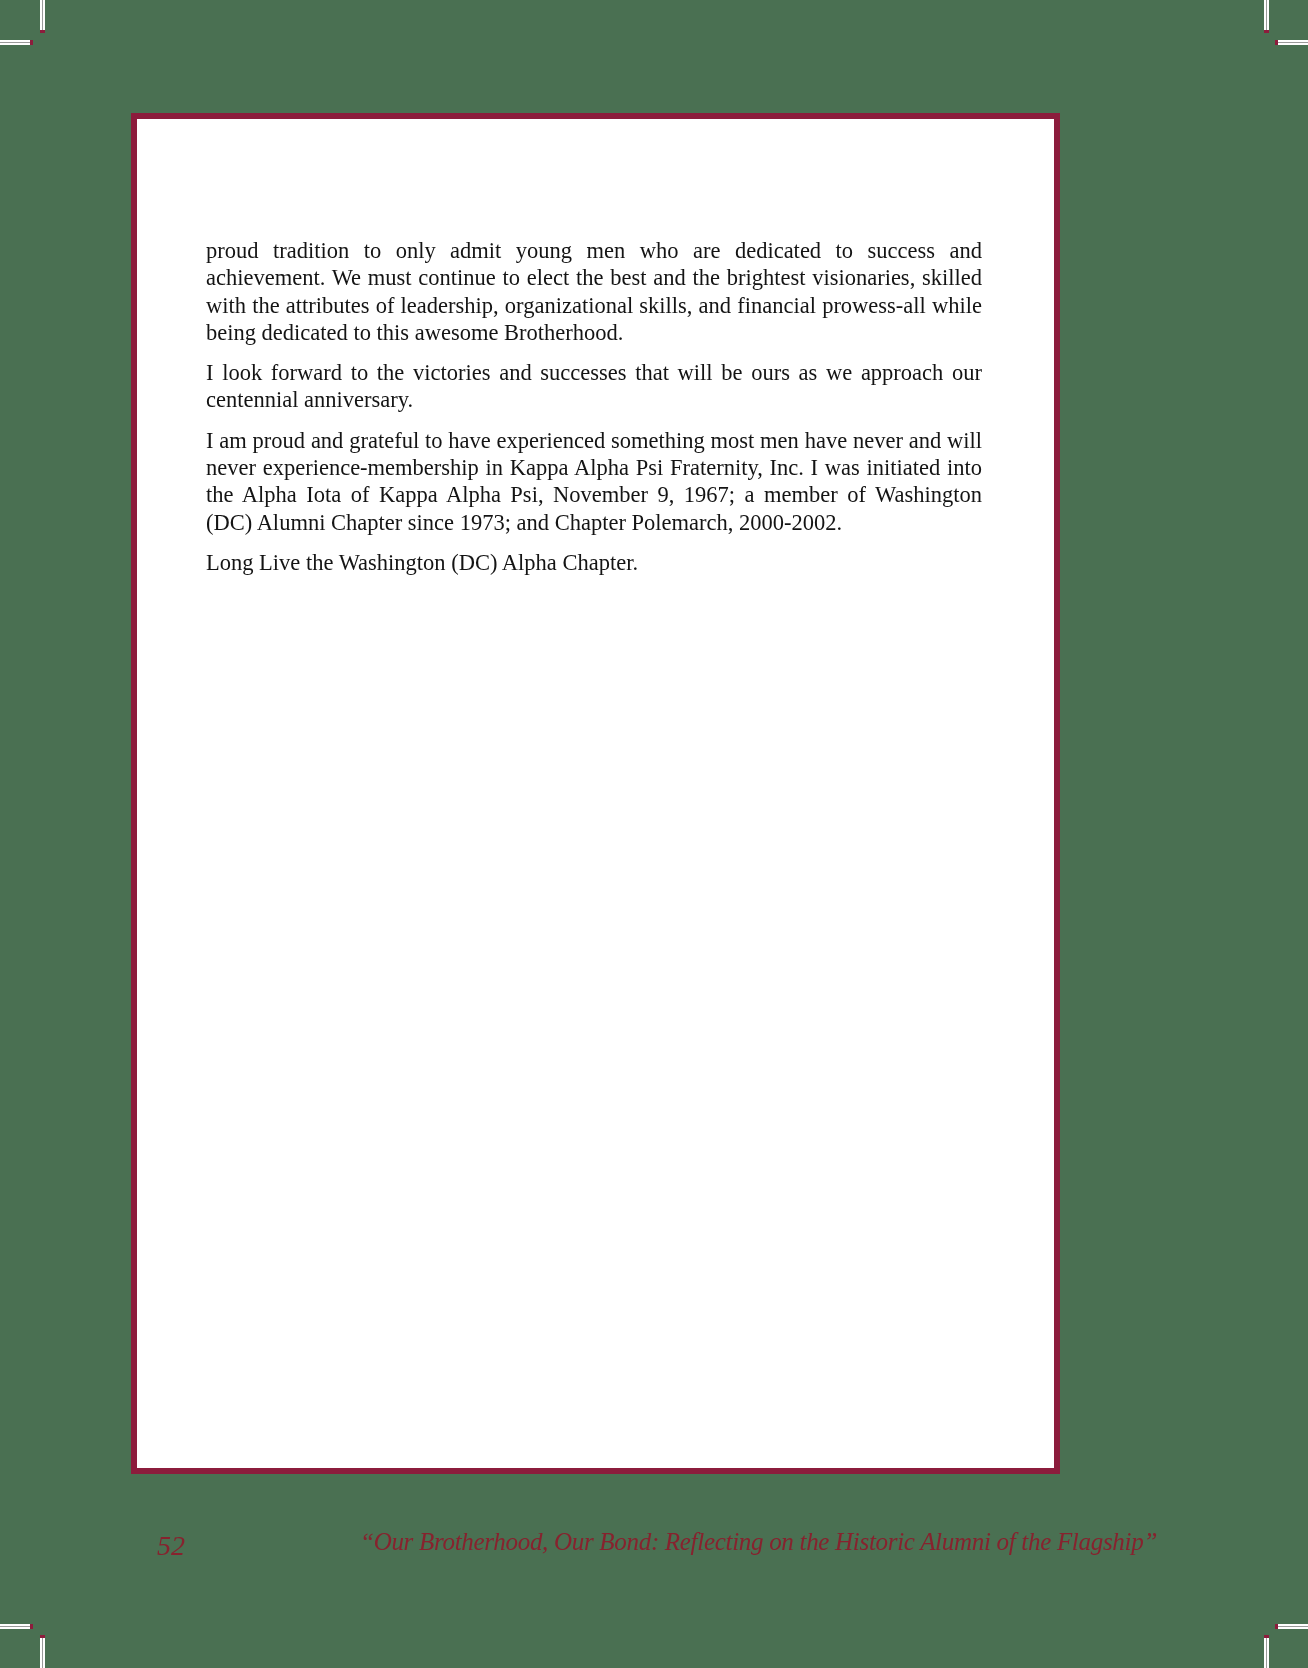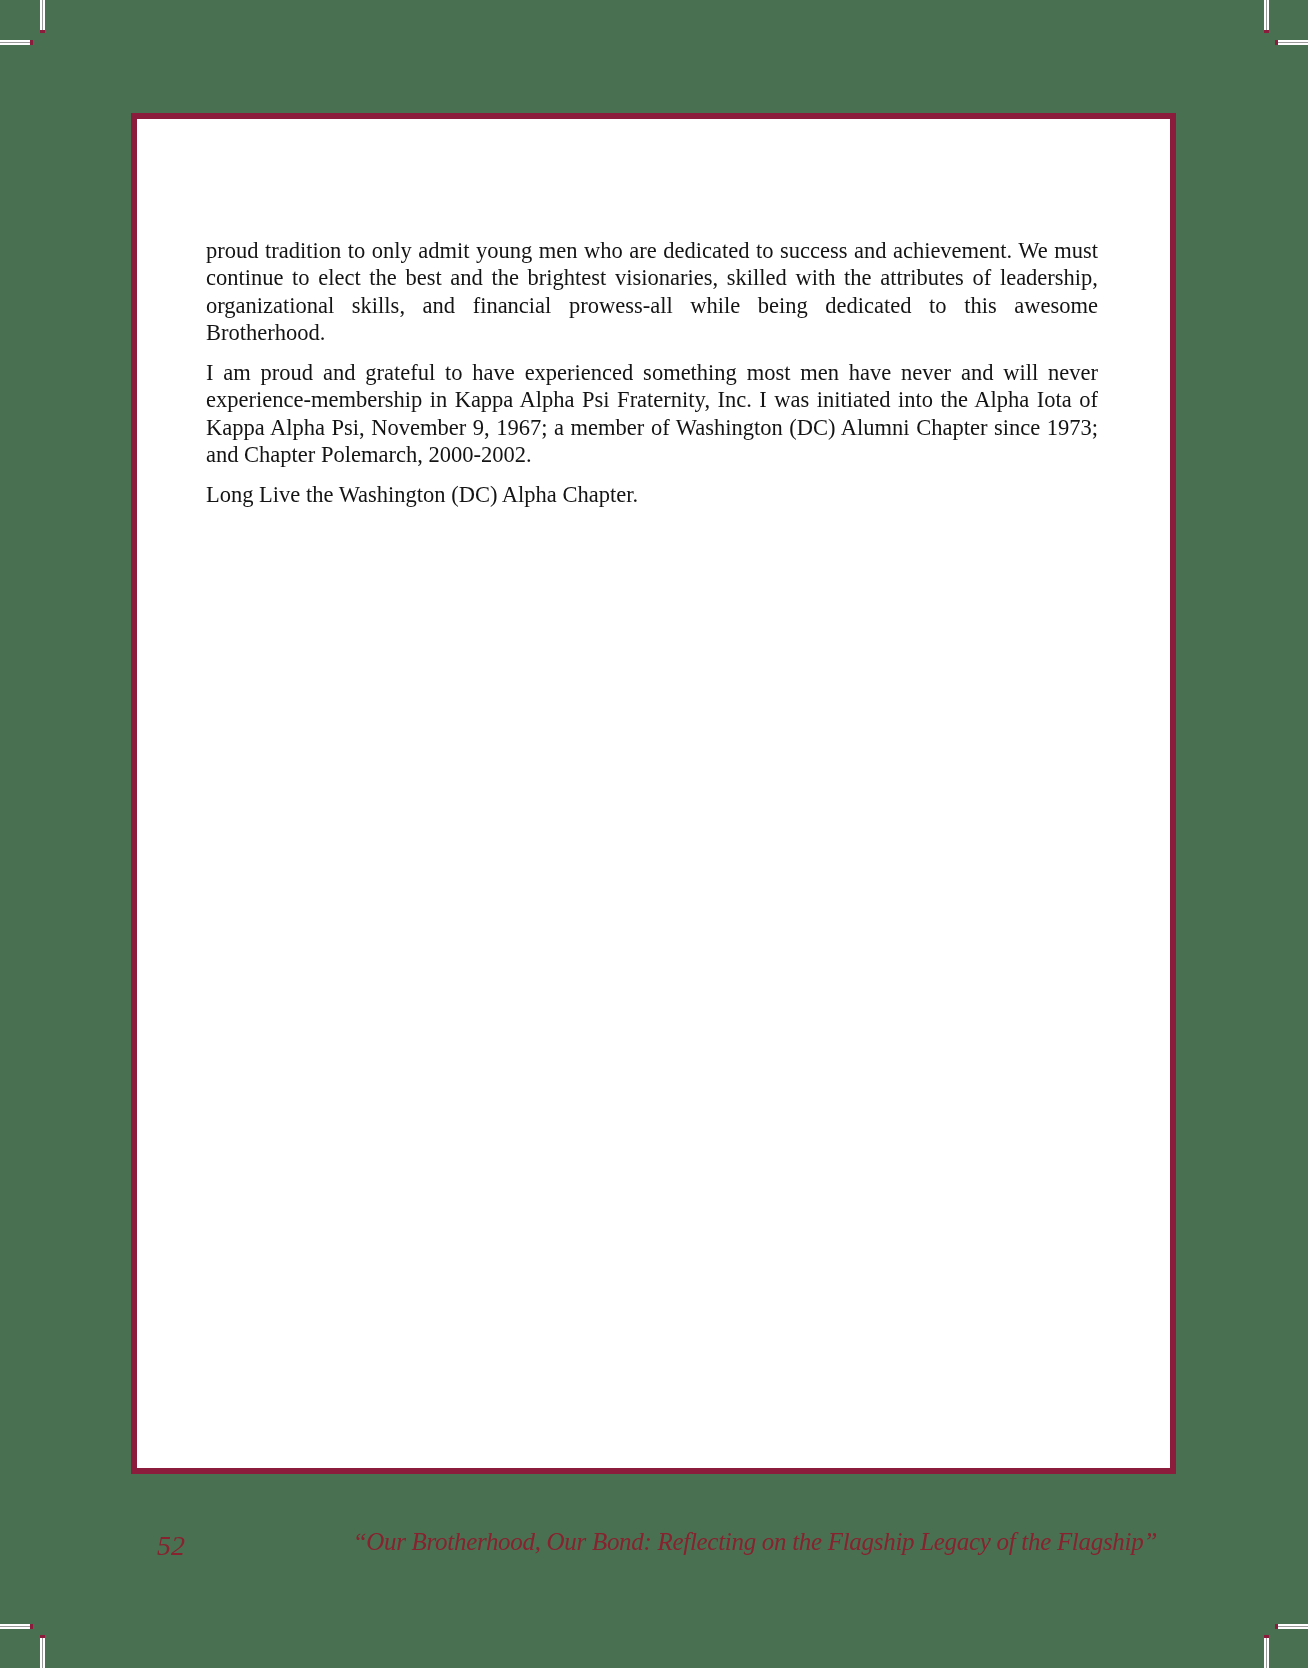--- a/index.html
+++ b/index.html
@@ -39,21 +39,21 @@
   .mark-tr-h { left: 1278px; top: 40px; }
   .mark-bl-h { left: 0;      top: 1624px; }
   .mark-bl-v { left: 40px;   top: 1638px; }
   .mark-br-h { left: 1278px; top: 1624px; }
   .mark-br-v { left: 1264px; top: 1638px; }
 
   
   .page {
     position: absolute;
     left: 131px; top: 113px;
-    width: 1045px; height: 1361px;
+    width: 929px; height: 1361px;
     background: #ffffff;
     border: 6px solid #8C1C3C;
   }
   .page-body {
     padding: 118px 72px 0 69px;
     color: #141414;
     font-size: 22.5px;
     line-height: 27.3px;
     text-align: justify;
   }
@@ -87,21 +87,22 @@
   <div class="mark v tip-bottom mark-tr-v"></div>
   <div class="mark h tip-left   mark-tr-h"></div>
   <div class="mark h tip-right  mark-bl-h"></div>
   <div class="mark v tip-top    mark-bl-v"></div>
   <div class="mark h tip-left   mark-br-h"></div>
   <div class="mark v tip-top    mark-br-v"></div>
 
   <div class="page">
     <div class="page-body">
       <p>proud tradition to only admit young men who are dedicated to success and achievement. We must continue to elect the best and the brightest visionaries, skilled with the attributes of leadership, organizational skills, and financial prowess-all while being dedicated to this awesome Brotherhood.</p>
+      <p>I look forward to the victories and successes that will be ours as we approach our centennial anniversary.</p>
       <p>I am proud and grateful to have experienced something most men have never and will never experience-membership in Kappa Alpha Psi Fraternity, Inc. I was initiated into the Alpha Iota of Kappa Alpha Psi, November 9, 1967; a member of Washington (DC) Alumni Chapter since 1973; and Chapter Polemarch, 2000-2002.</p>
       <p>Long Live the Washington (DC) Alpha Chapter.</p>
     </div>
   </div>
 
   <div class="folio">52</div>
-  <div class="running-quote">“Our Brotherhood, Our Bond: Reflecting on the Flagship Legacy of the Flagship”</div>
+  <div class="running-quote">“Our Brotherhood, Our Bond: Reflecting on the Historic Alumni of the Flagship”</div>
 
 </div>
 
 </body></html>

